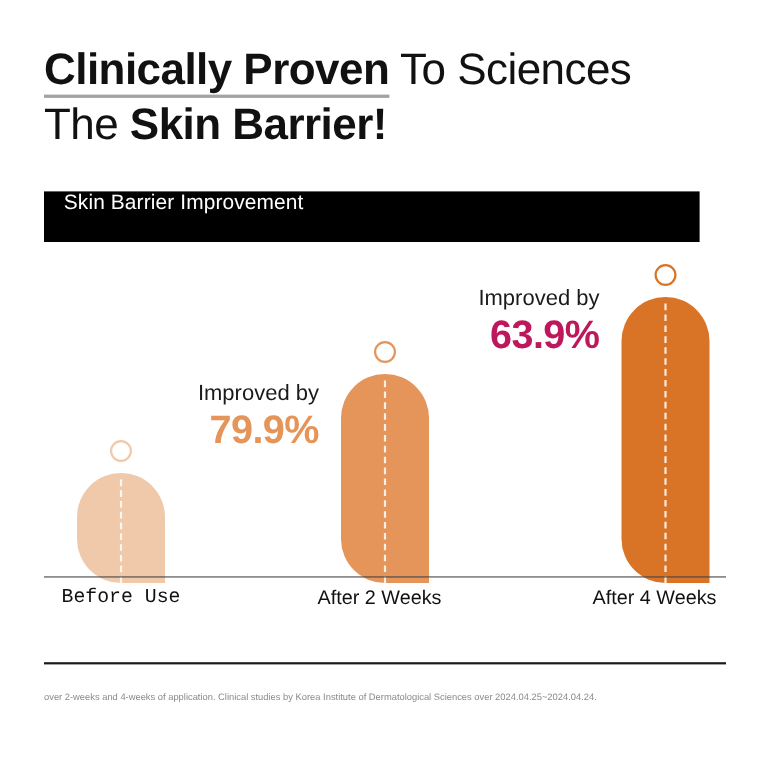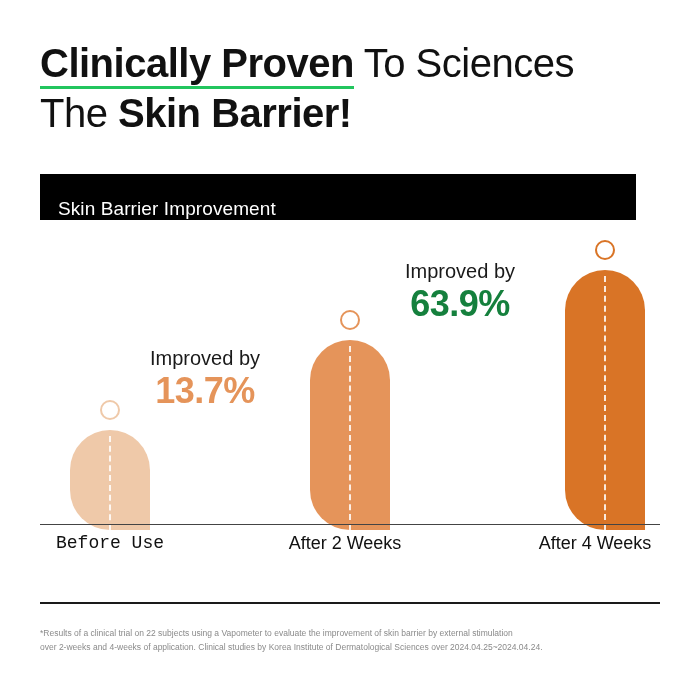--- a/index.html
+++ b/index.html
@@ -22,36 +22,36 @@
     top: 38px;
     width: 620px;
     font-size: 40px;
     line-height: 50px;
     color: #111111;
     letter-spacing: -0.5px;
   }
   .hl-line { display: block; white-space: nowrap; }
   .hl-underline {
     font-weight: bold;
-    border-bottom: 3px solid #22c55e;
+    border-bottom: 3px solid #a3a3a3;
     padding-bottom: 1px;
   }
   .hl-light { font-weight: normal; }
   .hl-bold { font-weight: bold; }
 
   
   .banner {
     position: absolute;
     left: 40px;
     top: 174px;
     width: 596px;
     height: 46px;
     background: #000000;
     display: flex;
-    align-items: flex-end;
+    align-items: flex-start;
   }
   .banner-title {
     color: #ffffff;
     font-size: 19px;
     font-weight: normal;
     padding-left: 18px;
     letter-spacing: 0.1px;
   }
 
   
@@ -95,21 +95,21 @@
     width: 20px;
     height: 20px;
     border-radius: 50%;
     background: #ffffff;
     box-sizing: border-box;
   }
 
   
   .callout {
     position: absolute;
-    text-align: center;
+    text-align: right;
   }
   .callout-label {
     display: block;
     font-size: 20px;
     color: #1a1a1a;
     line-height: 26px;
     white-space: nowrap;
   }
   .callout-value {
     display: block;
@@ -183,37 +183,36 @@
   <div class="bar-group" style="left:525px; width:80px; height:300px;">
     <div class="bar" style="left:0; width:80px; height:260px; background:#D97426;">
       <div class="bar-dash"></div>
     </div>
     <div class="bar-marker" style="bottom:260px; border:2px solid #D97426;"></div>
   </div>
 </div>
 
 <div class="callout" style="left:120px; top:345px; width:170px;">
   <span class="callout-label">Improved by</span>
-  <span class="callout-value" style="color:#E5945A;">13.7%</span>
+  <span class="callout-value" style="color:#E5945A;">79.9%</span>
 </div>
 
 <div class="callout" style="left:375px; top:258px; width:170px;">
   <span class="callout-label">Improved by</span>
-  <span class="callout-value" style="color:#15803d;">63.9%</span>
+  <span class="callout-value" style="color:#be185d;">63.9%</span>
 </div>
 
 <div class="axis-line"></div>
 
 <div class="xlabel" style="left:30px; width:160px;font-family:Liberation Mono, monospace;">
   <span class="x-reg">Before Use</span><span class="x-bold"></span>
 </div>
 <div class="xlabel" style="left:255px; width:180px;">
   <span class="x-reg">After </span><span class="x-bold">2 Weeks</span>
 </div>
 <div class="xlabel" style="left:505px; width:180px;">
   <span class="x-reg">After </span><span class="x-bold">4 Weeks</span>
 </div>
 
 <div class="footer-rule"></div>
 <div class="footnote">
-  <span>*Results of a clinical trial on 22 subjects using a Vapometer to evaluate the improvement of skin barrier by external stimulation</span>
   <span>over 2-weeks and 4-weeks of application. Clinical studies by Korea Institute of Dermatological Sciences over 2024.04.25~2024.04.24.</span>
 </div>
 
 </body></html>

